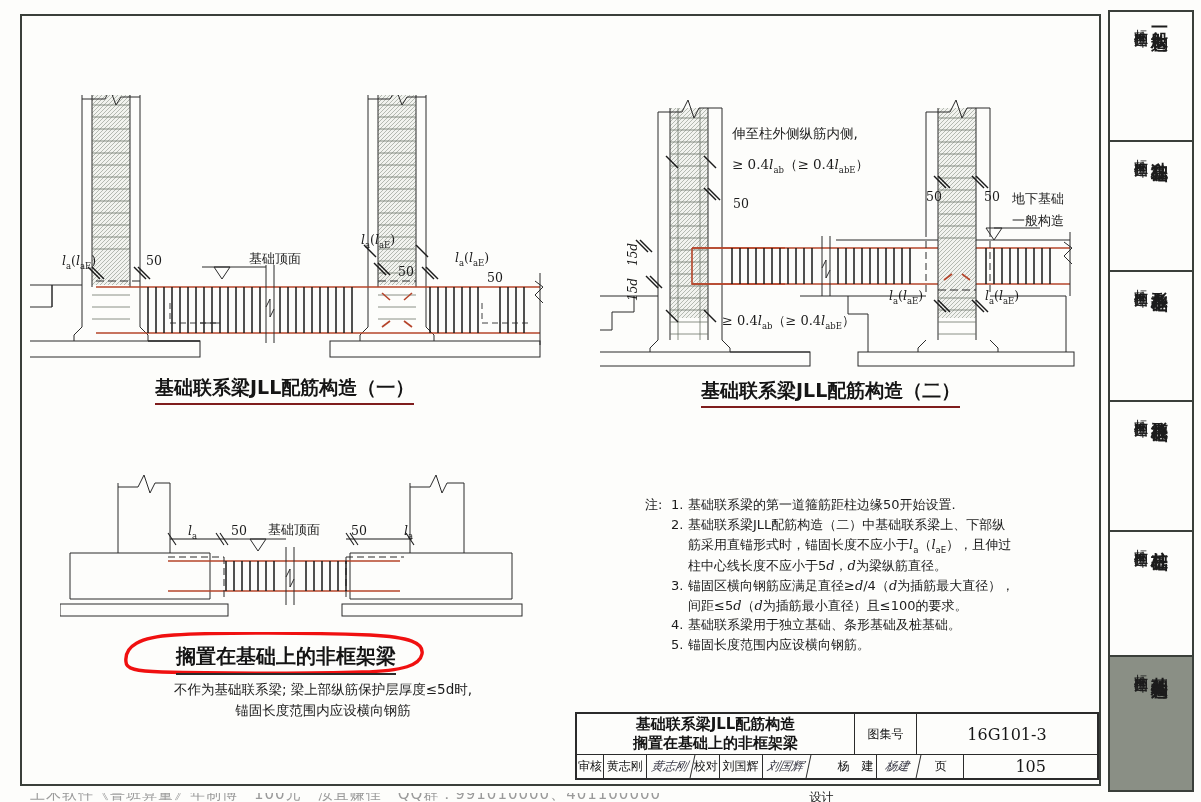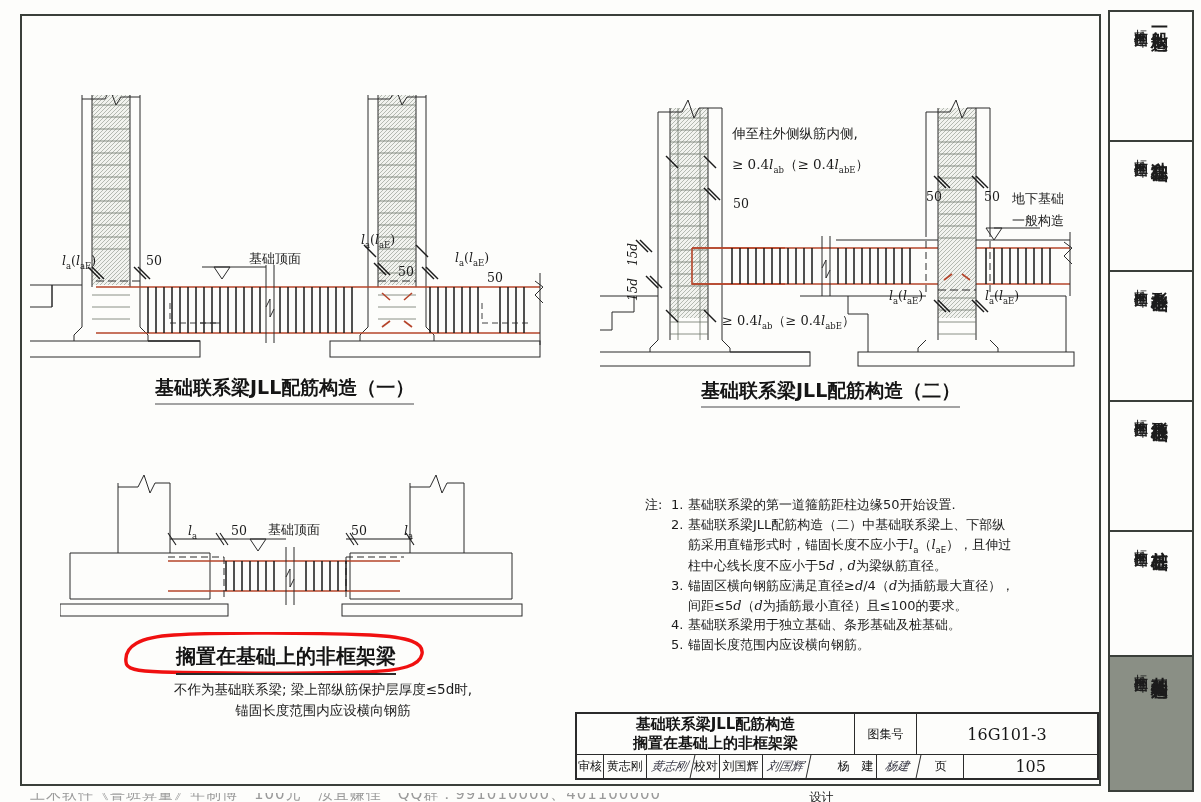--- a/index.html
+++ b/index.html
@@ -33,21 +33,21 @@
   .tab .small{font-size:14px;}
 
   
   .cn{font-family:"DejaVu Sans","Liberation Sans",sans-serif;color:#1b1b1b;}
   .dimtxt{position:absolute;font-size:12.5px;color:#1b1b1b;white-space:nowrap;
           font-family:"DejaVu Serif","Liberation Serif",serif;}
   .italic-l{font-style:italic;font-family:"DejaVu Serif","Liberation Serif",serif;}
   sub{font-size:8.5px;}
 
   .figtitle{position:absolute;font-size:19px;font-weight:600;color:#151515;
-            white-space:nowrap;border-bottom:2px solid #a3a3a3;padding-bottom:2px;}
+            white-space:nowrap;border-bottom:2px solid #7f1d1d;padding-bottom:2px;}
 
   
   .notes{position:absolute;left:645px;top:495px;width:450px;font-size:13px;
          color:#1b1b1b;line-height:1.52;}
   .notes .row{display:flex;}
   .notes .lbl{width:26px;flex:none;}
   .notes .num{width:17px;flex:none;}
   .notes .txt{flex:1;}
 
   

